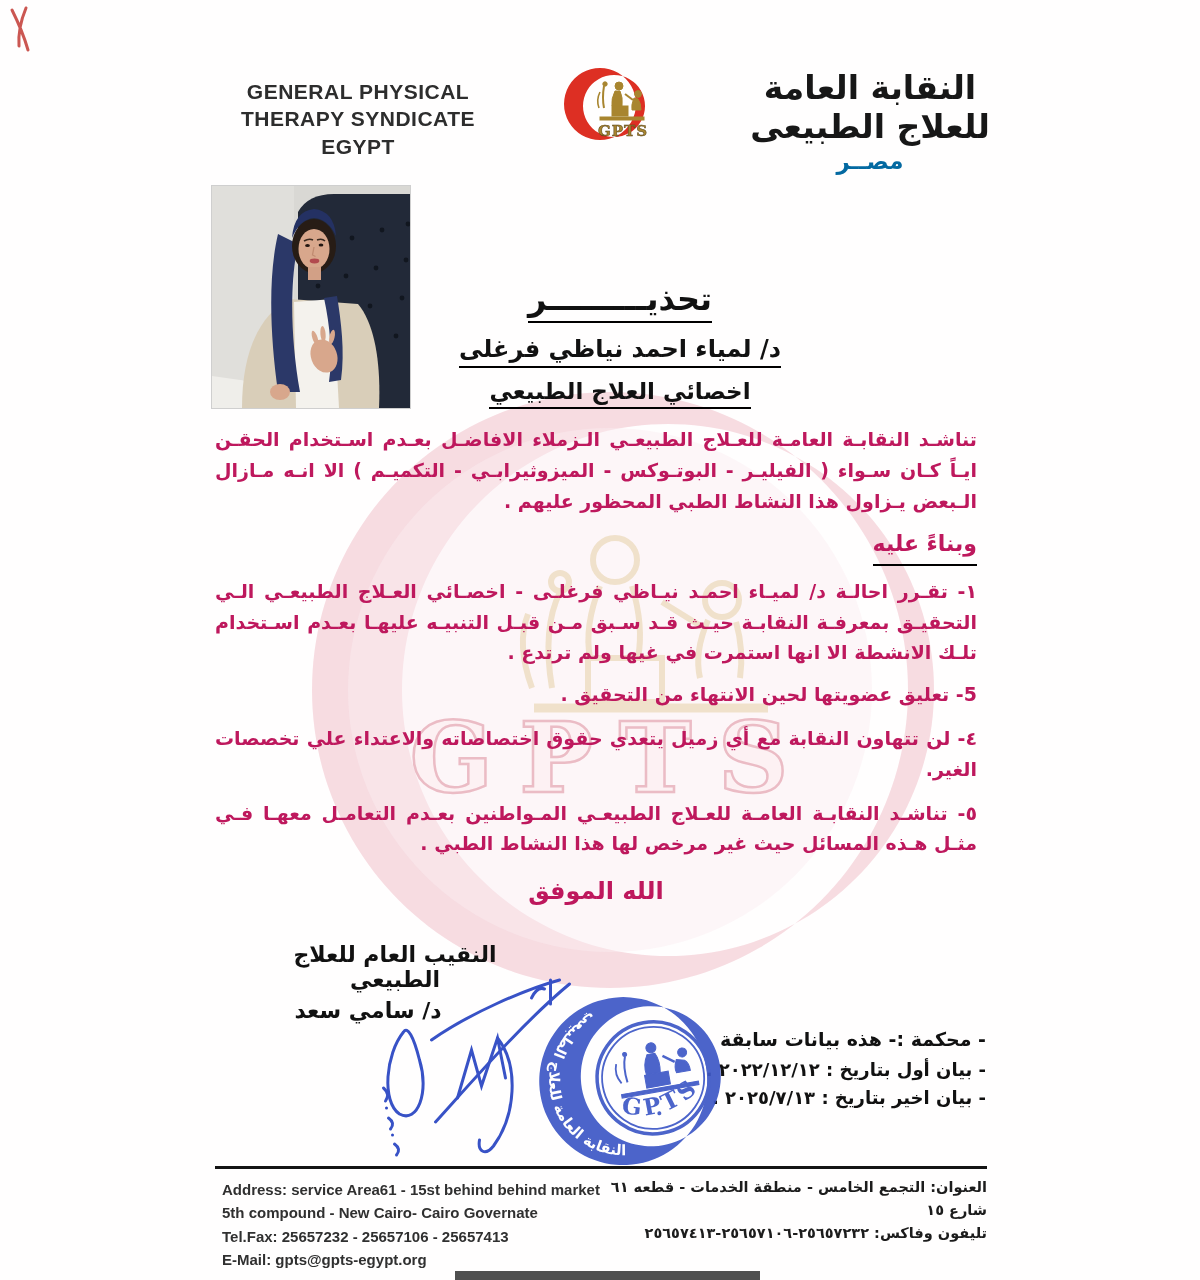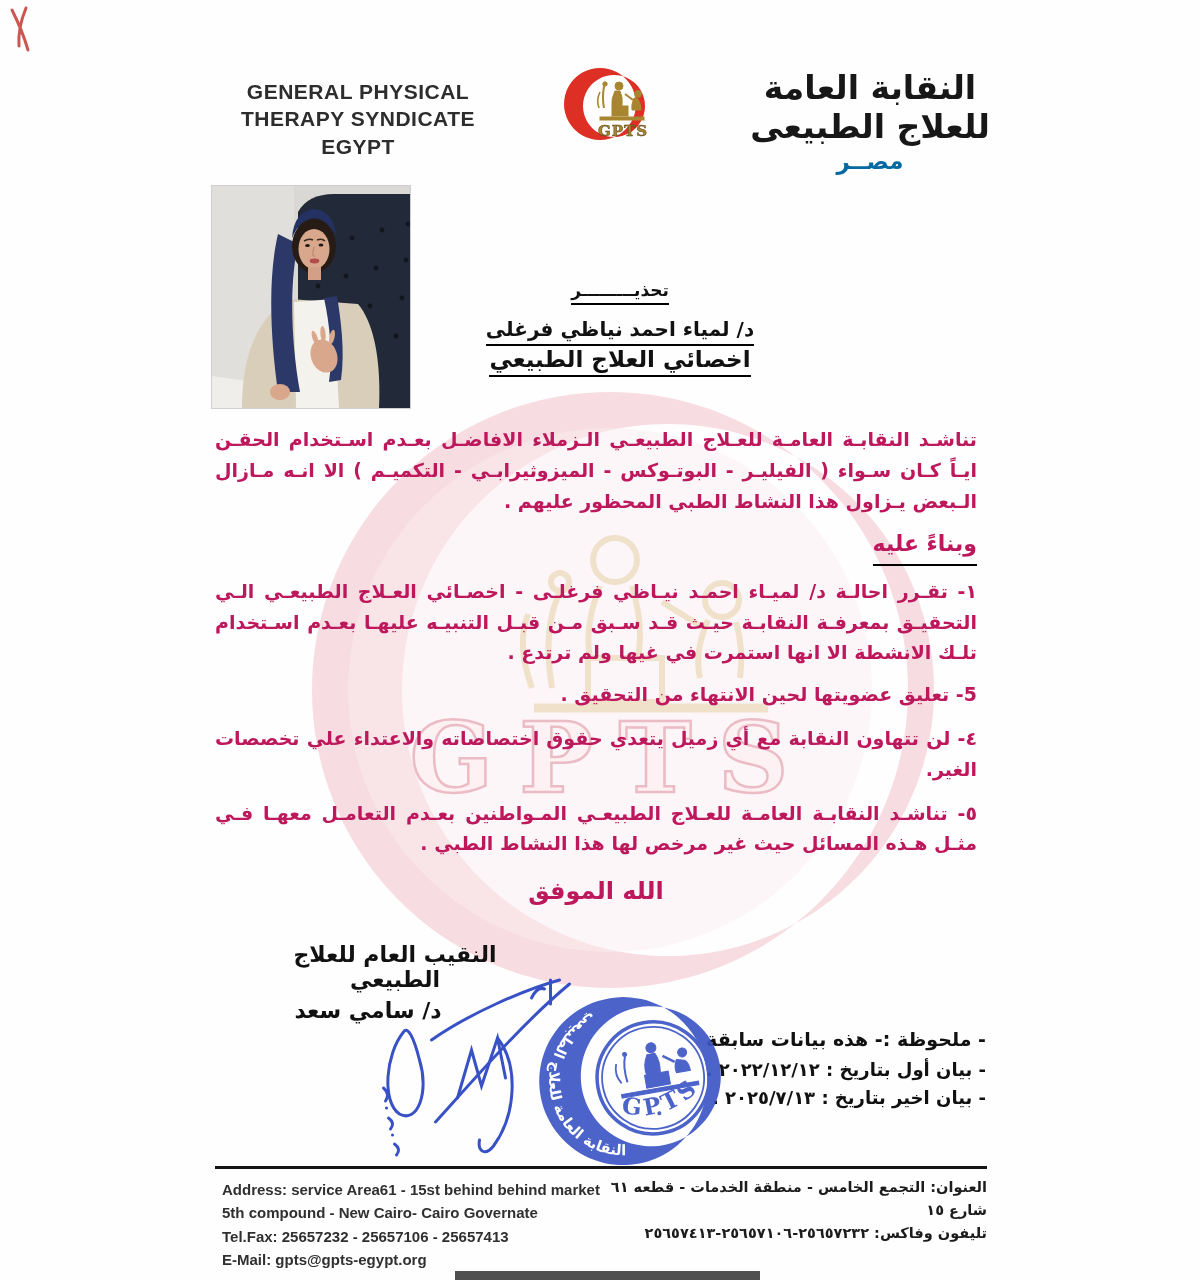--- a/index.html
+++ b/index.html
@@ -16,22 +16,22 @@
   .org-ar{position:absolute;left:718px;top:68px;width:304px;text-align:center;direction:rtl;}
   .org-ar .l1{font-size:33px;font-weight:bold;color:#171717;}
   .org-ar .l2{font-size:23px;font-weight:bold;color:#0369a1;margin-top:2px;}
 
   
   .photo{position:absolute;left:212px;top:186px;width:198px;height:222px;box-shadow:0 0 0 1px #cfcfcf;}
 
   
   .title-block{position:absolute;left:400px;top:280px;width:440px;text-align:center;direction:rtl;}
   .title-block .u{display:inline-block;border-bottom:2.5px solid #000;padding-bottom:3px;}
-  .t-warn{font-size:17px;font-weight:bold;margin-bottom:12px;}
-  .t-name{font-size:20px;font-weight:bold;margin-bottom:0;}
+  .t-warn{font-size:32px;font-weight:bold;margin-bottom:12px;}
+  .t-name{font-size:24px;font-weight:bold;margin-bottom:10px;}
   .t-spec{font-size:23px;font-weight:bold;}
 
   
   .body-col{position:absolute;left:215px;top:424px;width:762px;direction:rtl;
             font-size:19px;font-weight:bold;line-height:1.62;text-align:justify;color:#be185d;}
   .intro{margin:0 0 10px 0;}
   .based{Text-align:center;text-align:right;margin:0 0 10px 0;font-size:22px;}
   .based span{display:inline-block;border-bottom:2.5px solid #000;padding-bottom:2px;}
   .item{margin:0 0 11px 0;}
   .item.gap{margin-bottom:13px;}
@@ -220,21 +220,21 @@
         </g>
         <path id="gptsArc" d="M88,116 Q134,142 180,110" fill="none"></path>
         <text font-family="DejaVu Serif, serif" font-weight="bold" font-size="23" letter-spacing="4" fill="#3d57c6">
           <textPath href="#gptsArc" startOffset="10%">GPTS</textPath>
         </text>
         <circle cx="134" cy="128" r="2" fill="#3d57c6"></circle>
       </g>
     </svg>
 
     <div class="notes">
-      <div class="n1">- ملحوظة :- هذه بيانات سابقة</div>
+      <div class="n1">- محكمة :- هذه بيانات سابقة</div>
       <div class="n2">- بيان أول بتاريخ : ٢٠٢٢/١٢/١٢ .</div>
       <div class="n2">- بيان اخير بتاريخ : ٢٠٢٥/٧/١٣ .</div>
     </div>
 
     <div class="divider"></div>
     <div class="footer-en">
       <div>Address: service Area61 - 15st behind behind market</div>
       <div>5th compound - New Cairo- Cairo Governate</div>
       <div>Tel.Fax: 25657232 - 25657106 - 25657413</div>
       <div>E-Mail: gpts@gpts-egypt.org</div>

